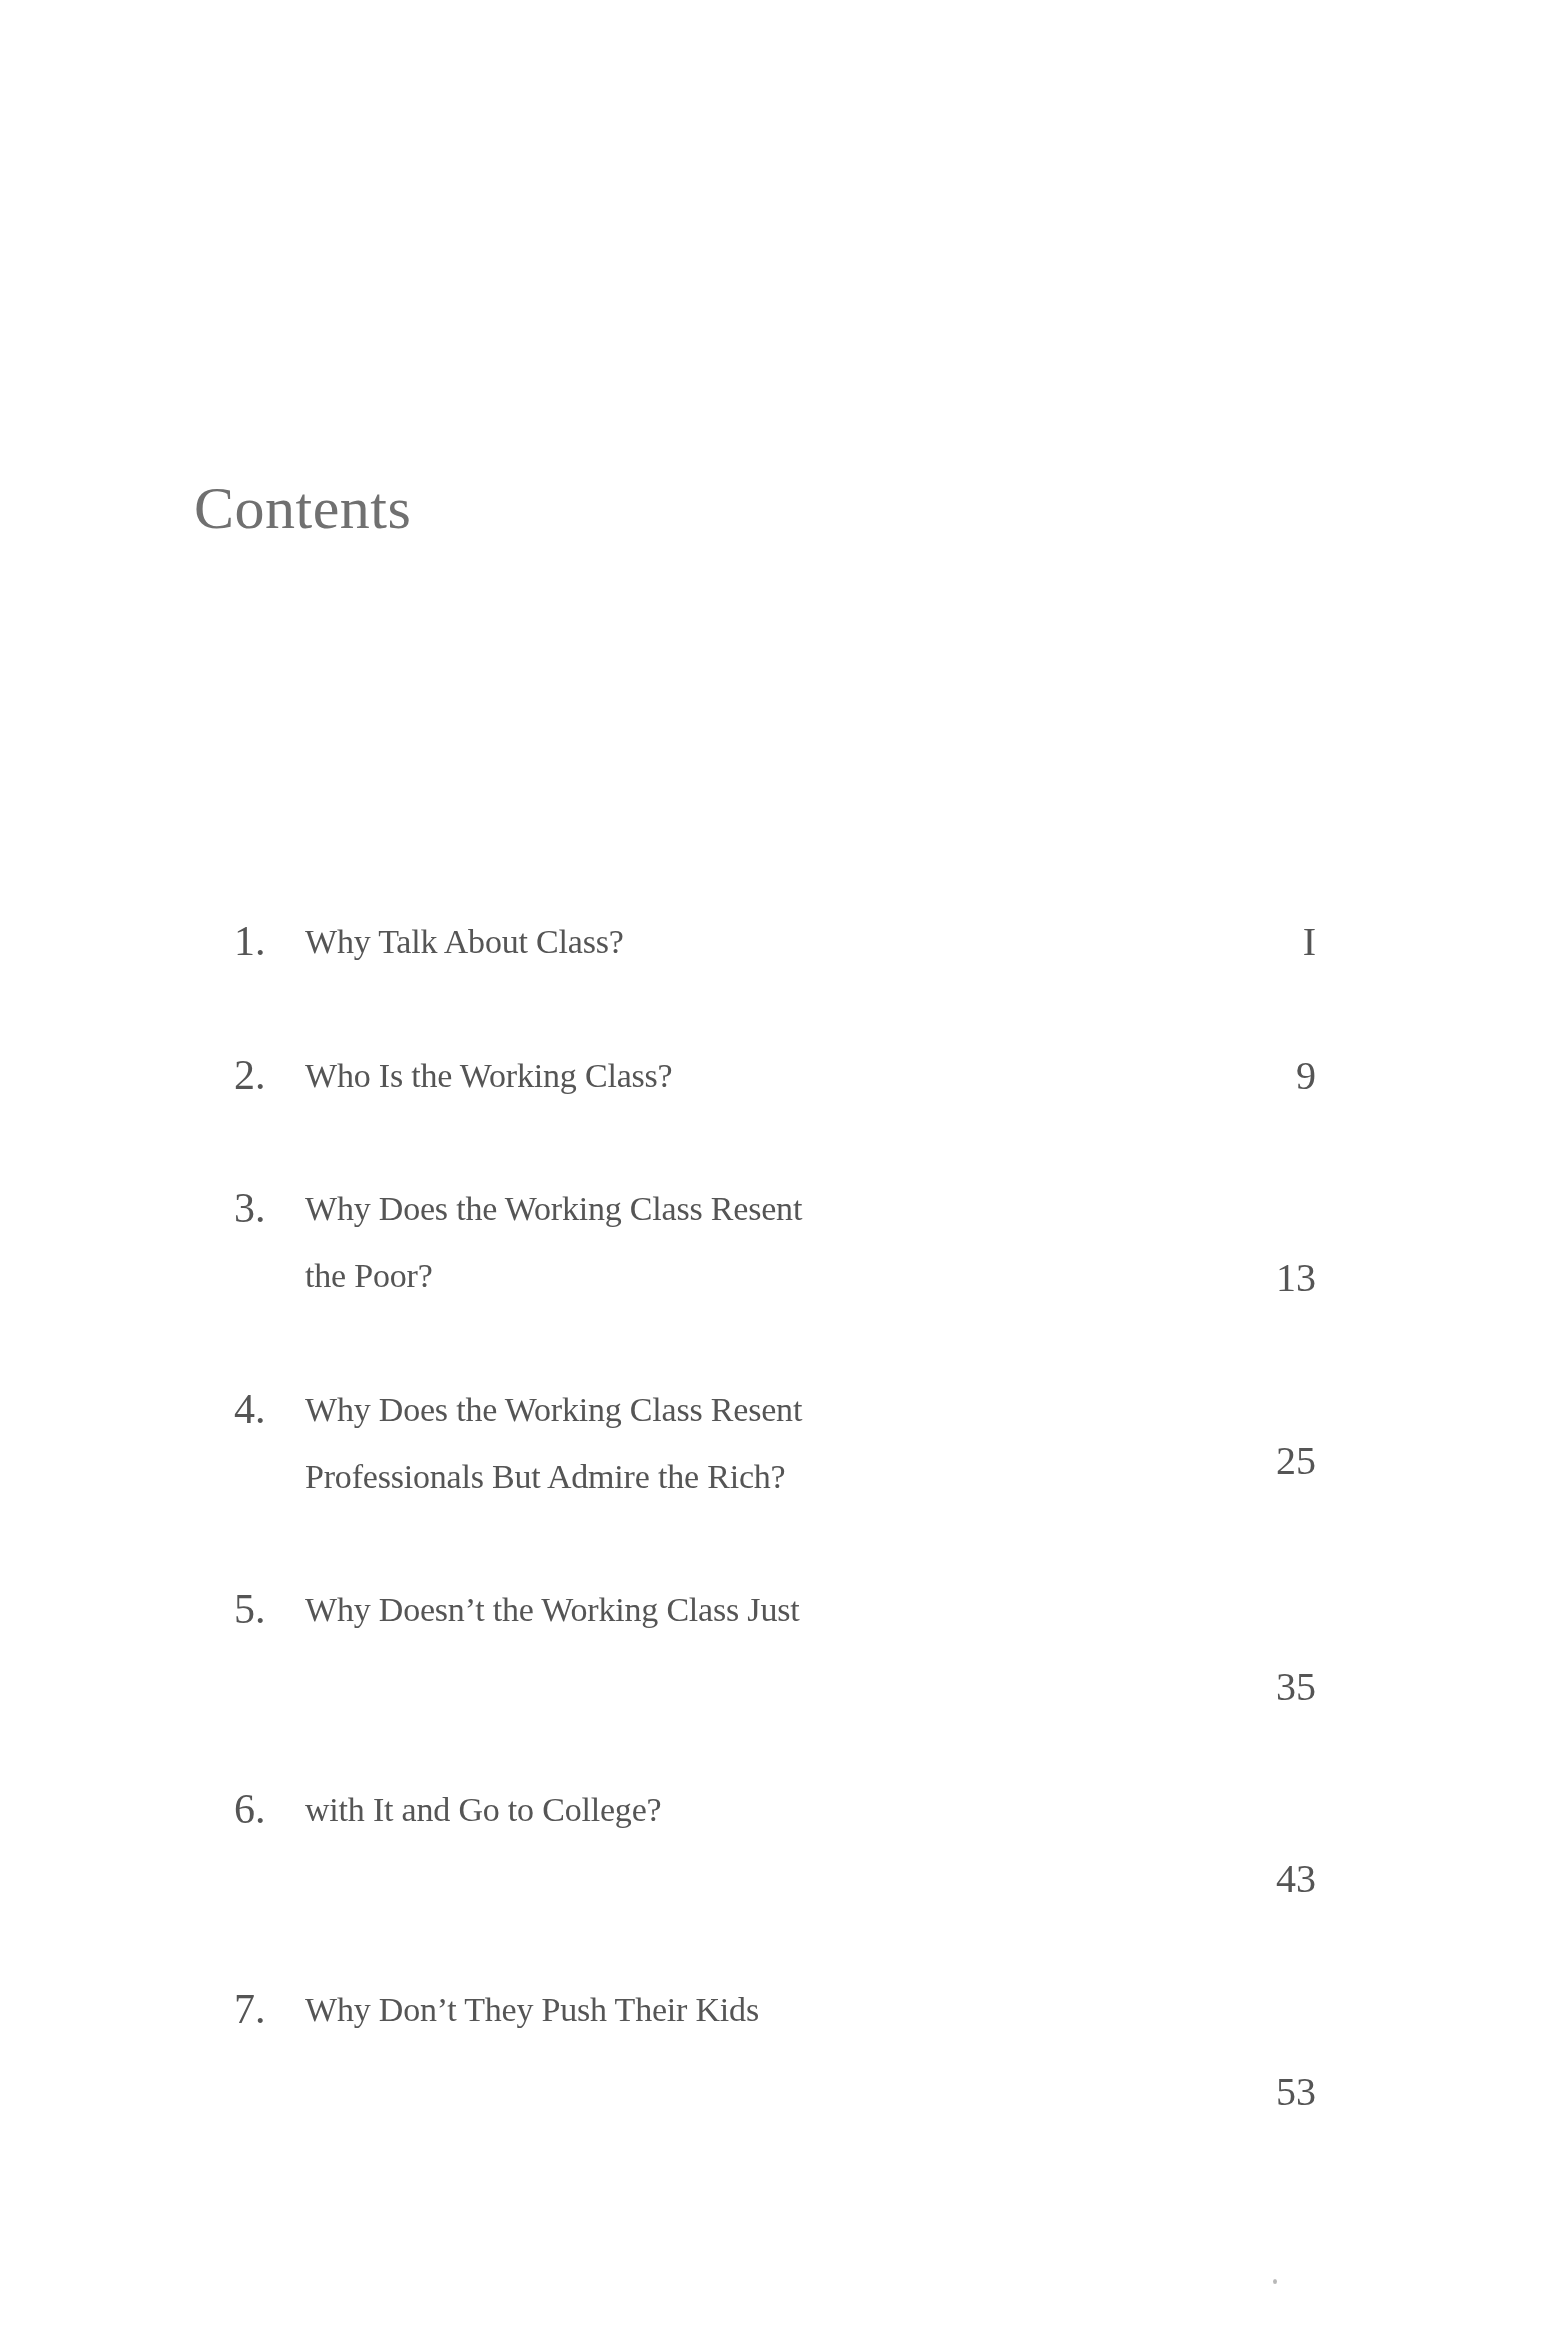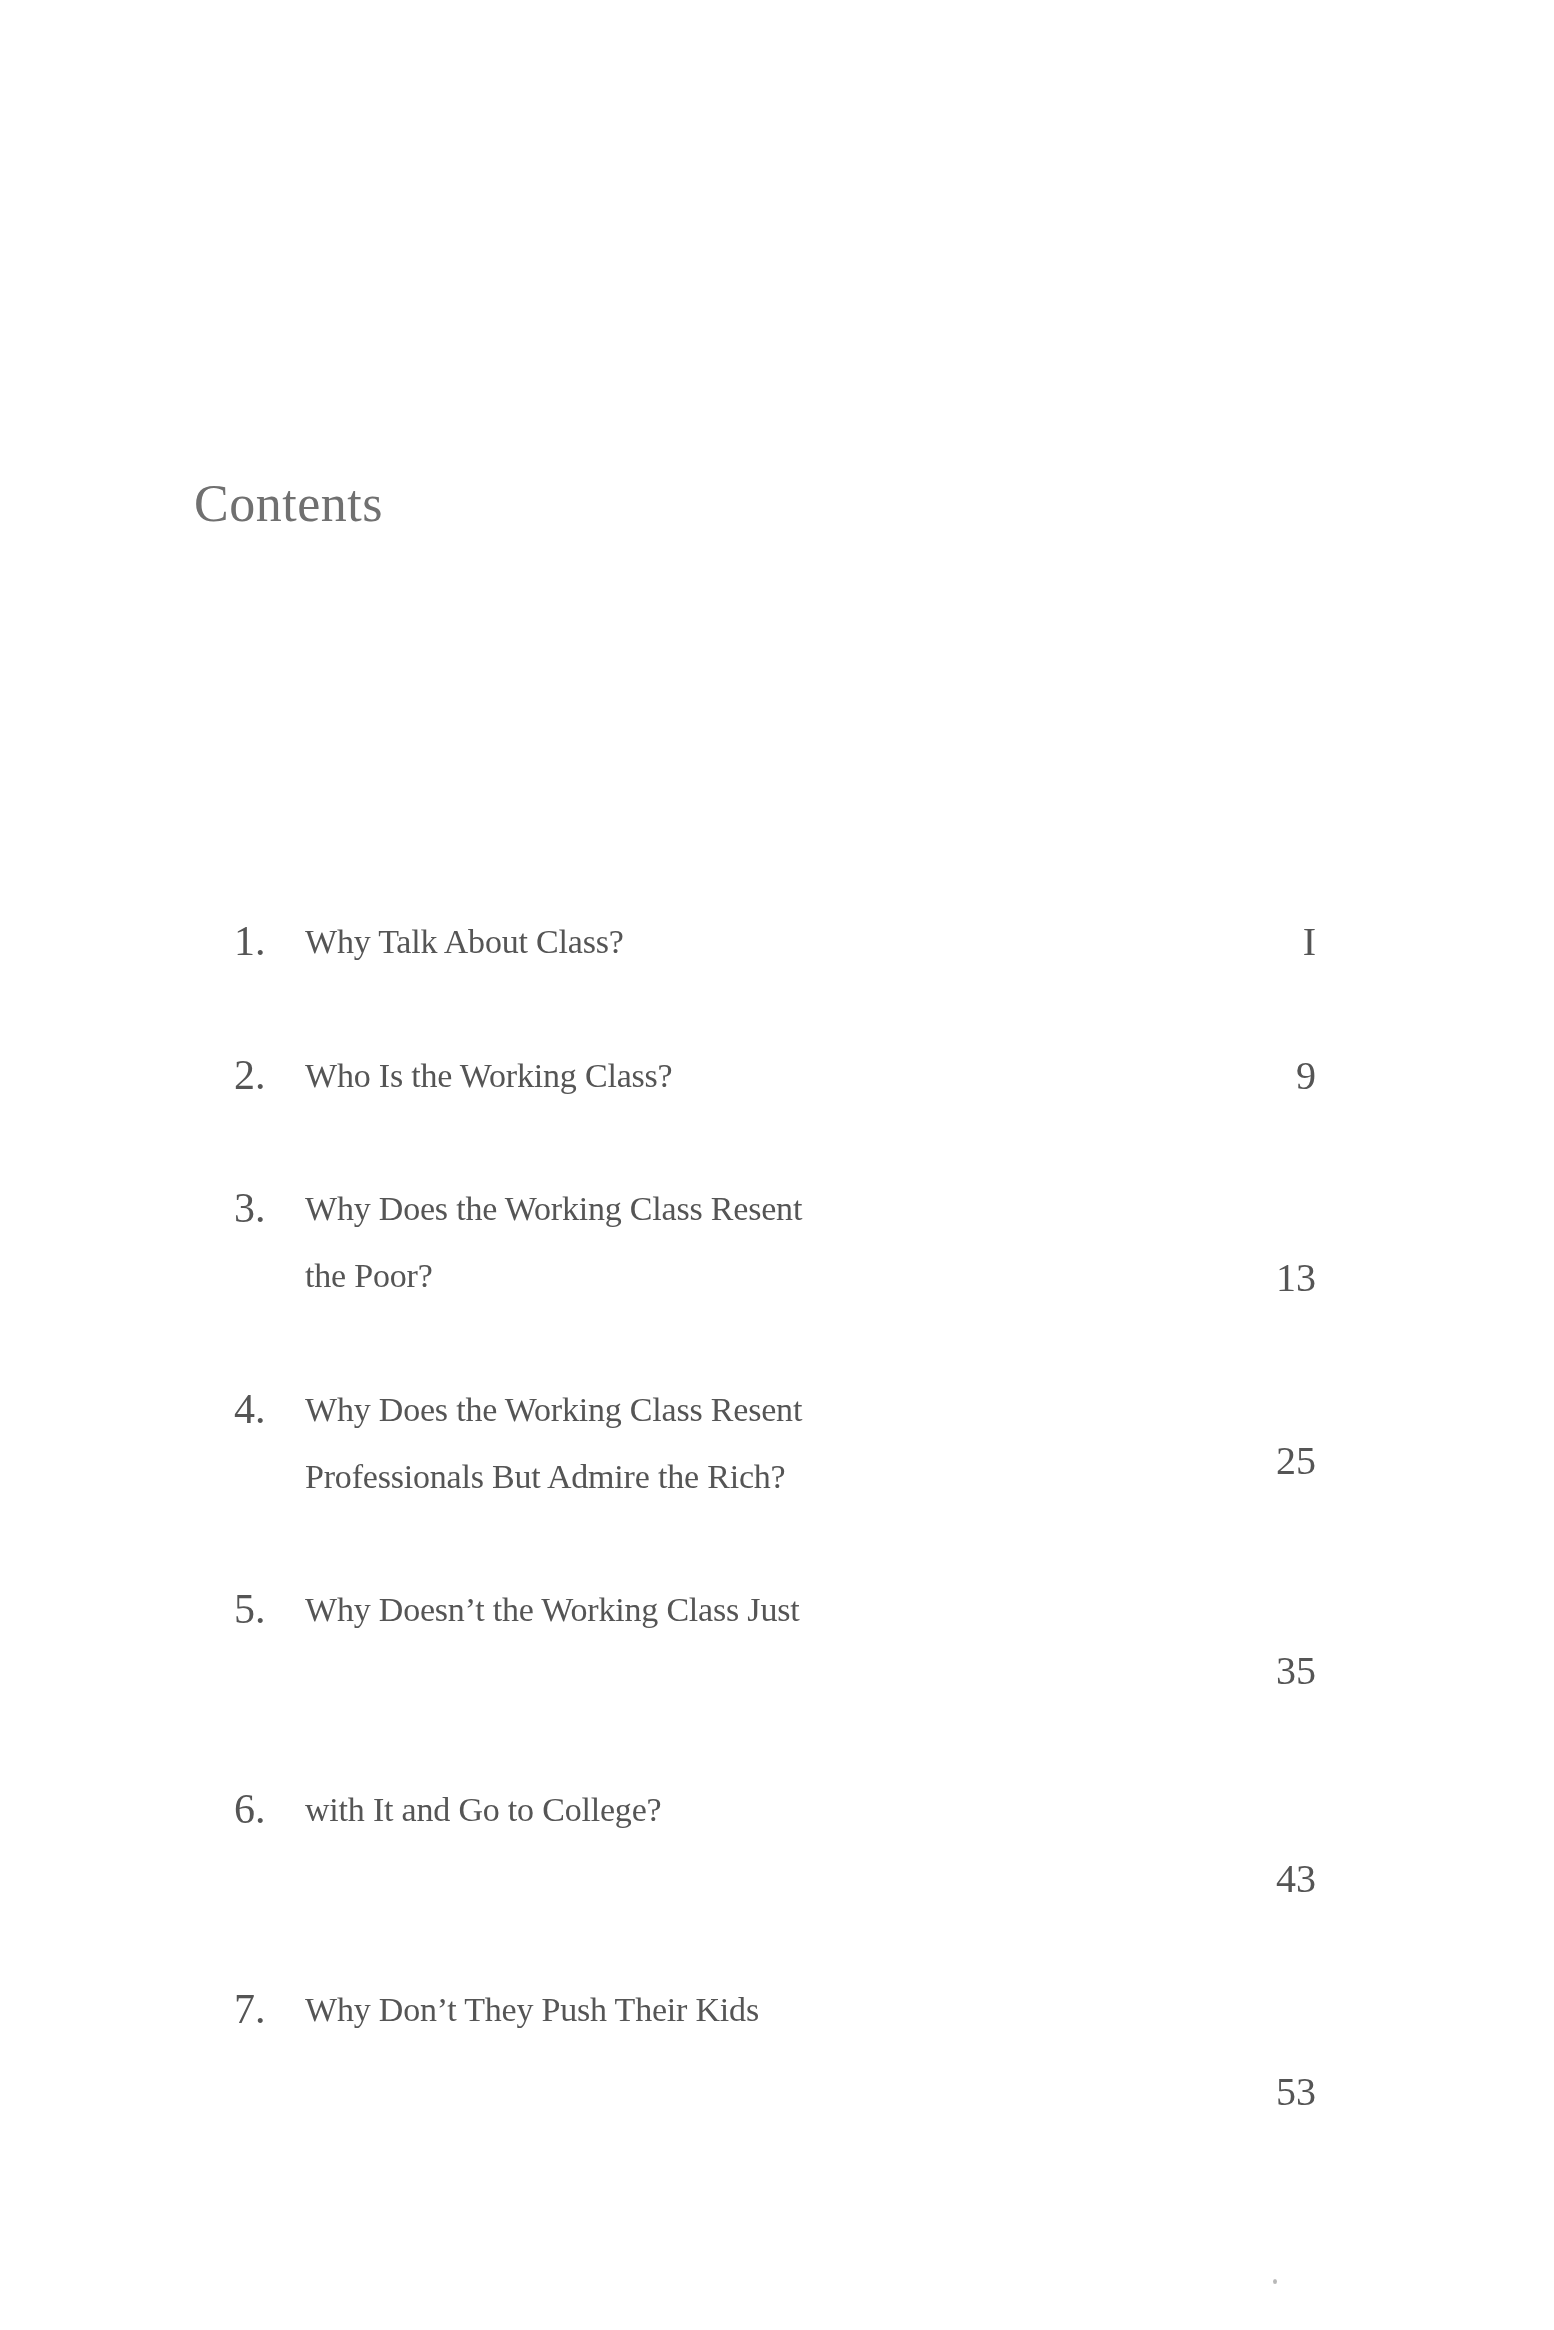--- a/index.html
+++ b/index.html
@@ -11,21 +11,21 @@
       width: 1554px;
       height: 2330px;
       position: relative;
       overflow: hidden;
       font-family: "Liberation Serif", "DejaVu Serif", serif;
     }
     .page-title {
       position: absolute;
       left: 194px;
       top: 478px;
-      font-size: 52px;
+      font-size: 60px;
       line-height: 1;
       color: #707070;
       font-weight: normal;
       margin: 0;
       letter-spacing: 0.5px;
     }
     .toc {
       position: absolute;
       left: 0;
       top: 0;
@@ -114,21 +114,21 @@
       <span>Professionals But Admire the Rich?</span>
     </div>
     <span class="entry-page" style="top:51px;">25</span>
   </div>
 
   <div class="toc-entry" style="top:1576px;">
     <span class="entry-num">5.</span>
     <div class="entry-title">
       <span>Why Doesn’t the Working Class Just</span>
     </div>
-    <span class="entry-page" style="top:61px;">35</span>
+    <span class="entry-page" style="top:77px;">35</span>
   </div>
 
   <div class="toc-entry" style="top:1776px;">
     <span class="entry-num">6.</span>
     <div class="entry-title">
       <span>with It and Go to College?</span>
     </div>
     <span class="entry-page" style="top:69px;">43</span>
   </div>
 

